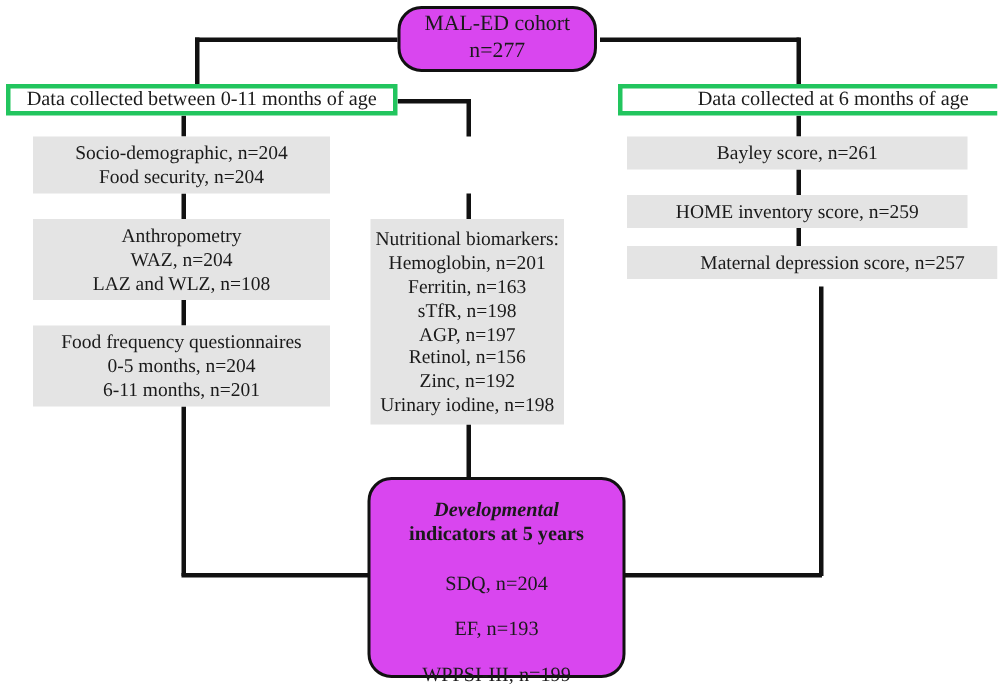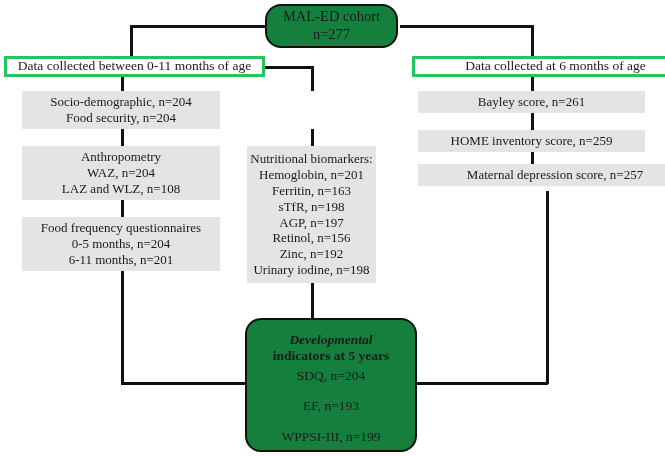--- a/index.html
+++ b/index.html
@@ -27,21 +27,21 @@
     text-align: center;
     z-index: 3;
   }
   .node .line {
     display: block;
     white-space: nowrap;
     line-height: 1.22;
   }
   
   .node.rounded {
-    background: #15803d;
+    background: #d946ef;
     border: 2.5px solid #111111;
     border-radius: 16px;
   }
   
   .node.outlined {
     background: #ffffff;
     border: 3px solid #22c55e;
   }
   
   .node.shaded {
@@ -138,19 +138,19 @@
   </div>
   <div class="node shaded" style="left:418px; top:130px; width:227px; height:22px; font-size:13px;">
     <span class="line">HOME inventory score, n=259</span>
   </div>
   <div class="node shaded" style="left:418px; top:164px; width:274px; height:22px; font-size:13px;">
     <span class="line">Maternal depression score, n=257</span>
   </div>
 
   <div class="node rounded" style="left:245px; top:318px; width:172px; height:134px; font-size:13.5px; justify-content:flex-start; padding-top:12px;">
     <span class="line" style="font-weight:bold;font-style:italic;">Developmental</span>
-    <span class="line" style="font-weight:bold; margin-bottom:3px;">indicators at 5 years</span>
+    <span class="line" style="font-weight:bold; margin-bottom:16px;">indicators at 5 years</span>
     <span class="line" style="margin-bottom:14px;">SDQ, n=204</span>
     <span class="line" style="margin-bottom:14px;">EF, n=193</span>
     <span class="line">WPPSI-III, n=199</span>
   </div>
 
 </div>
 
 </body></html>

